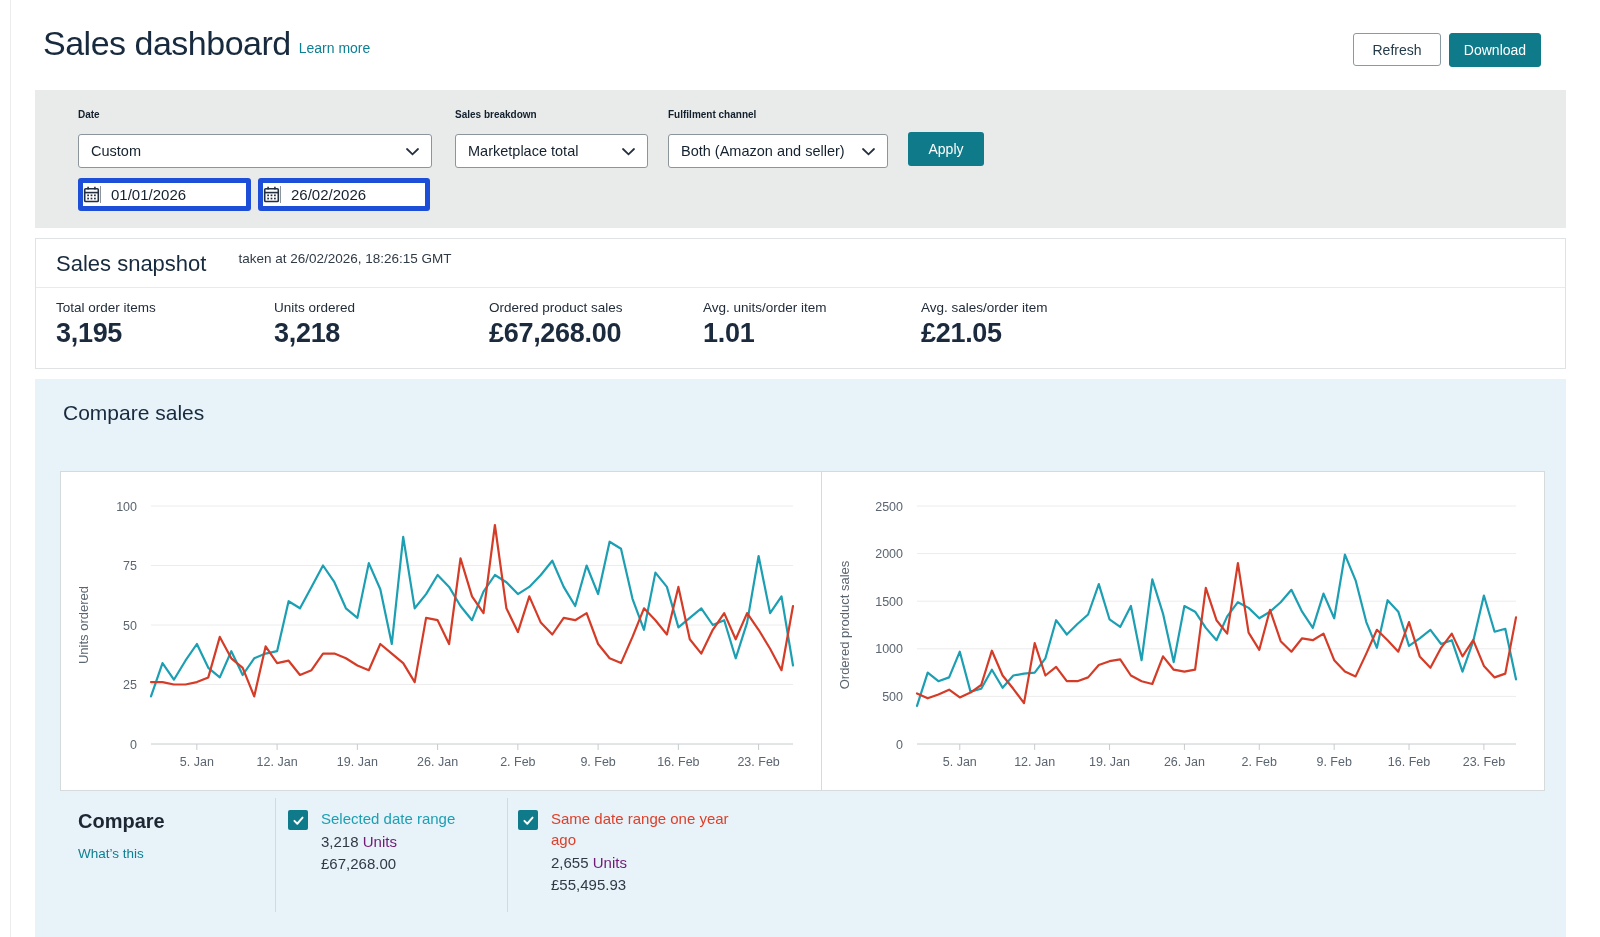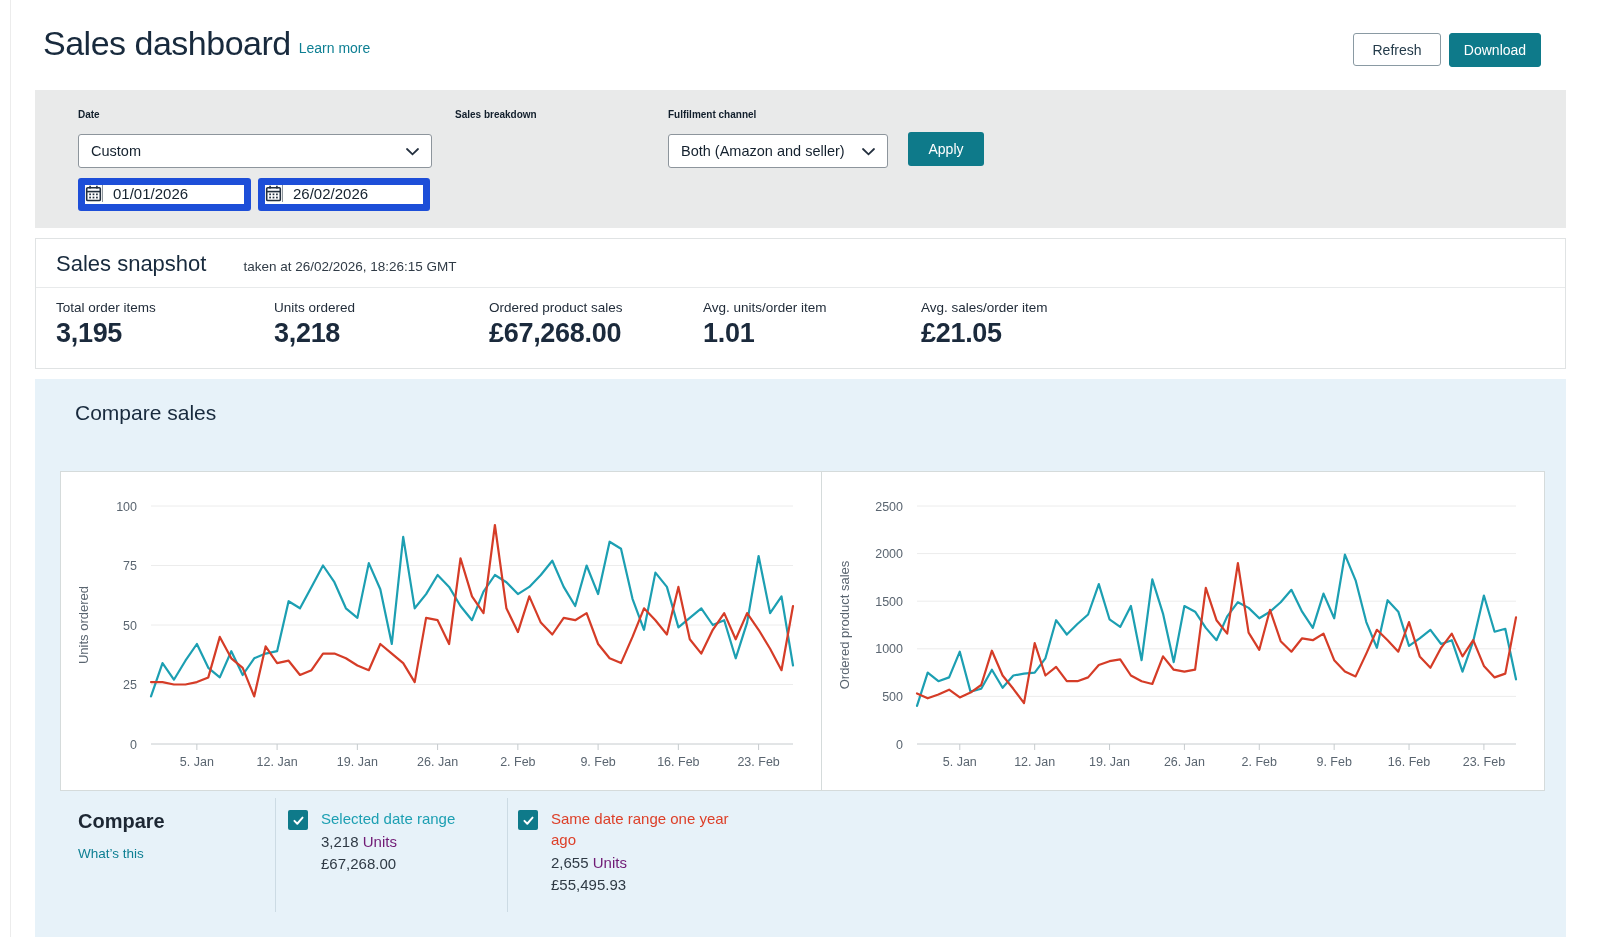--- a/index.html
+++ b/index.html
@@ -12,41 +12,41 @@
   .page-title { font-size:34px; font-weight:400; color:#182a3d; letter-spacing:-0.5px; }
   .learn-more { font-size:14px; color:#0d7f93; margin-left:8px; padding-bottom:7px; cursor:pointer; text-decoration:none; }
   .btn { display:flex; align-items:center; justify-content:center; border-radius:3px; font-size:14px; cursor:pointer; }
   .btn-refresh { position:absolute; left:1353px; top:33px; width:88px; height:33px; background:#fff; border:1px solid #8a9aa3; color:#243b4a; }
   .btn-download { position:absolute; left:1449px; top:33px; width:92px; height:34px; background:#0e7a8a; color:#fff; border:1px solid #0e7a8a; font-weight:500; }
 
   
   .filters { position:absolute; left:35px; top:90px; width:1531px; height:138px; background:#e9eaea; }
   .flabel { position:absolute; font-size:10px; font-weight:700; color:#121f2c; }
   .sel { position:absolute; height:33px; background:#fff; border:1px solid #8d959c; border-radius:3px; display:flex; align-items:center; justify-content:space-between; padding:16px 12px; font-size:14.5px; color:#14212e; cursor:pointer; }
-  .date-input { position:absolute; height:33px; background:#fff; border:7px solid #1d4ed8; border-radius:3px; display:flex; align-items:flex-start; overflow:hidden; }
+  .date-input { position:absolute; height:33px; background:#fff; border:5px solid #1d4ed8; border-radius:3px; display:flex; align-items:center; overflow:hidden; }
   .cal-seg { width:37px; display:flex; align-items:center; justify-content:center; border-right:1px solid #8d959c; background:#fdfdfd; cursor:pointer; }
   .date-input input { border:0; outline:0; flex:1; font-size:15px; color:#14212e; padding:0 10px; font-family:"Liberation Sans",sans-serif; background:transparent; }
   .btn-apply { position:absolute; left:873px; top:42px; width:76px; height:34px; background:#0e7a8a; color:#fff; border:none; font-weight:500; }
 
   
   .snapshot { position:absolute; left:35px; top:238px; width:1531px; height:131px; background:#fff; border:1px solid #e0e3e4; }
-  .snap-head { display:flex; align-items:flex-end; padding:12px 20px 10px 20px; border-bottom:1px solid #e8eaeb;gap:18px; }
+  .snap-head { display:flex; align-items:flex-start; padding:12px 20px 10px 20px; border-bottom:1px solid #e8eaeb; }
   .snap-title { font-size:22px; color:#182a3d; font-weight:400; }
-  .snap-taken { font-size:13.5px; color:#303b46; margin-left:19px; padding-bottom:3px; }
+  .snap-taken { font-size:13.5px; color:#303b46; margin-left:32px; padding-bottom:3px; }
   .metrics { position:relative; height:76px; }
   .metric { position:absolute; top:12px; }
   .metric .mlabel { font-size:13.5px; color:#222d3a; }
   .metric .mvalue { font-size:27px; font-weight:600; color:#1b2a3c; letter-spacing:-0.3px; margin-top:3px; }
   .metric:nth-child(1){ left:20px; } .metric:nth-child(2){ left:238px; }
   .metric:nth-child(3){ left:453px; } .metric:nth-child(4){ left:667px; }
   .metric:nth-child(5){ left:885px; }
 
   
   .compare { position:absolute; left:35px; top:379px; width:1531px; height:558px; background:#e7f2f9; }
-  .compare-title { position:absolute; left:40px; top:22px; font-size:21px; color:#182a3d; font-weight:400; }
+  .compare-title { position:absolute; left:28px; top:22px; font-size:21px; color:#182a3d; font-weight:400; }
   .view-toggle { position:absolute; left:1297px; top:23px; height:31px; display:flex; border:1px solid #d5dbdb; border-radius:2px; background:#fff; }
   .vt-btn { display:flex; align-items:center; justify-content:center; font-size:14px; cursor:pointer; }
   .vt-graph { width:107px; background:#0e7a8a; color:#fff; font-weight:500; }
   .vt-table { width:102px; background:#fff; color:#16242f; }
 
   .chart-card { position:absolute; top:92px; height:320px; background:#fff; border:1px solid #d5dbdb; }
   .chart-left { left:25px; width:762px; }
   .chart-right { left:786px; width:724px; }
   .tick { font-size:12.5px; fill:#5a6570; font-family:"Liberation Sans",sans-serif; }
   .ylab { font-size:13px; fill:#5a6570; font-family:"Liberation Sans",sans-serif; }
@@ -124,20 +124,28 @@
               <rect x="4" y="11" width="1.6" height="1.6"></rect>
               <rect x="7.2" y="11" width="1.6" height="1.6"></rect>
               <rect x="10.4" y="11" width="1.6" height="1.6"></rect>
             </g>
           </svg>
       </span>
       <input type="text" value="26/02/2026" style="">
     </div>
 
     <div class="flabel" style="left:420px; top:19px;">Sales breakdown</div>
+    <div class="sel" style="left:420px; top:44px; width:193px;">
+      <span>Marketplace total</span>
+      <span>
+        <svg width="13" height="8" viewBox="0 0 13 8">
+            <path d="M1 1 L6.5 6.3 L12 1" stroke="#232f3e" stroke-width="1.8" fill="none" stroke-linecap="round"></path>
+          </svg>
+      </span>
+    </div>
 
     <div class="flabel" style="left:633px; top:19px;">Fulfilment channel</div>
     <div class="sel" style="left:633px; top:44px; width:220px;">
       <span>Both (Amazon and seller)</span>
       <span>
         <svg width="13" height="8" viewBox="0 0 13 8">
             <path d="M1 1 L6.5 6.3 L12 1" stroke="#232f3e" stroke-width="1.8" fill="none" stroke-linecap="round"></path>
           </svg>
       </span>
     </div>

